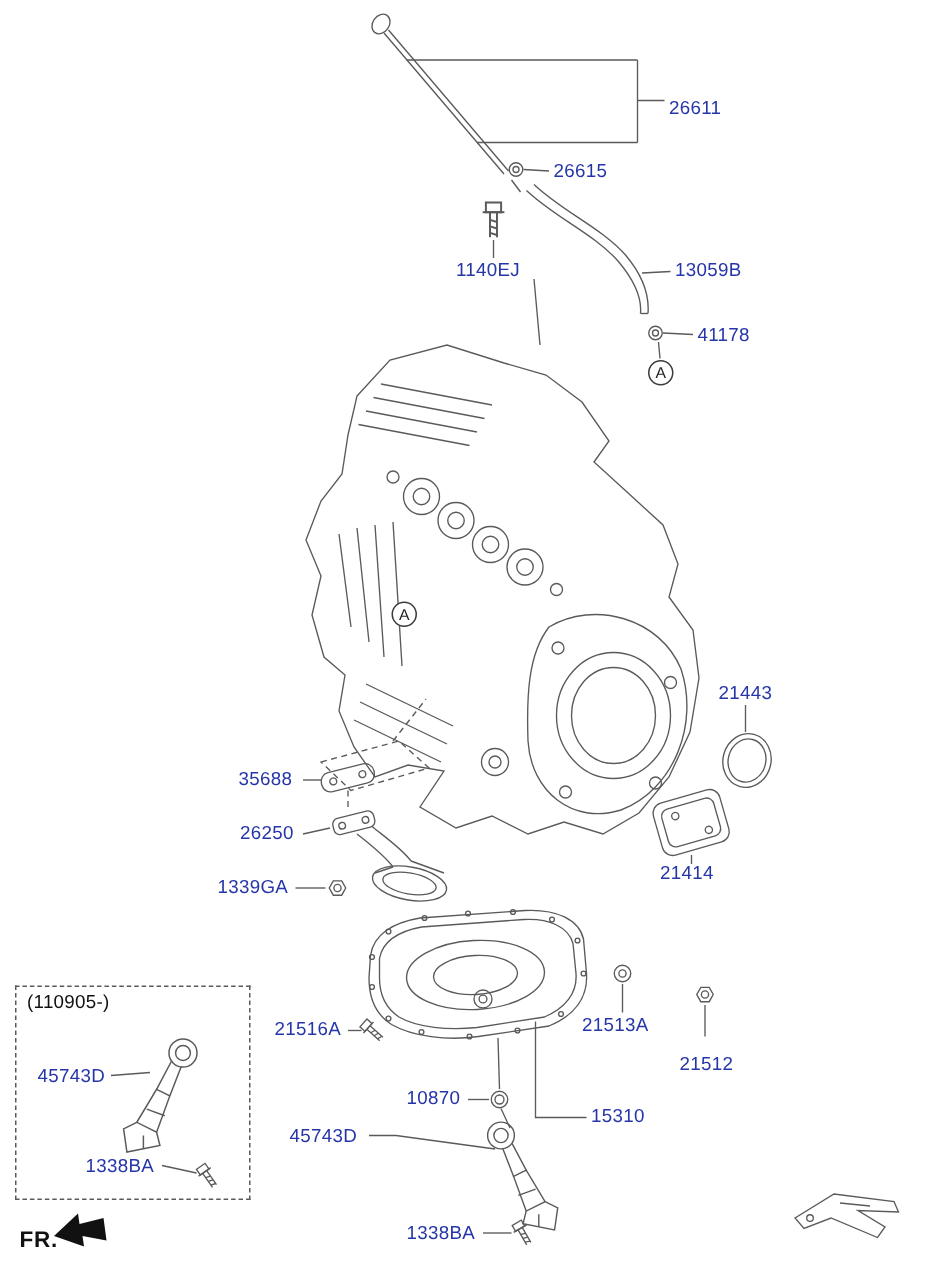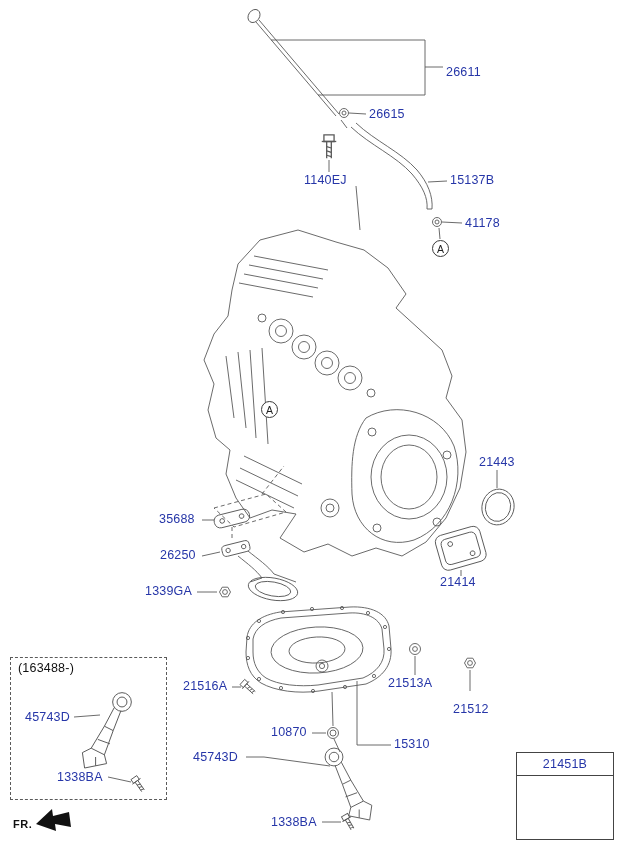--- a/index.html
+++ b/index.html
@@ -17,21 +17,21 @@
     position:absolute; width:17px; height:17px; border:1px solid #3a3a3a; border-radius:50%;
     color:#222; font-size:10.5px; display:flex; align-items:center; justify-content:center;
     background:#fff;
   }
   .vbox{ position:absolute; left:10px; top:657px; width:157px; height:143px; border:1px dashed #5a5a5a; }
   .inset-box{ position:absolute; left:516px; top:752px; width:98px; height:88px; border:1.2px solid #444; background:#fff; }
   .inset-title{
     height:23px; border-bottom:1.2px solid #444; display:flex; align-items:center; justify-content:center;
     color:var(--accent); font-size:12.5px; letter-spacing:.2px;
   }
-  .fr{ position:absolute; left:13px; top:818px; font-size:11px; font-weight:bold; color:var(--dark); letter-spacing:.5px; }
+  .fr{ position:absolute; left:13px; top:818px; font-size:15px; font-weight:bold; color:var(--dark); letter-spacing:.5px; }
 </style>
 </head>
 <body>
 
 <div id="screen">
 
   <svg class="art" width="620" height="848" viewBox="0 0 620 848">
     <defs>
       <g id="bolt-small">
         <path d="M-3.5,-9 L3.5,-9 L3.5,-4.5 L-3.5,-4.5 Z"></path>
@@ -240,42 +240,39 @@
         <circle cx="540" cy="812" r="2.2"></circle>
       </g>
 
       <polygon points="36,824 52,809 53,816 69,812 71,827 55,824 56,831" style="fill:var(--dark); stroke:none"></polygon>
     </g>
   </svg>
 
   <div class="lbl" style="left:446px;top:66px">26611</div>
   <div class="lbl" style="left:369px;top:108px">26615</div>
   <div class="lbl" style="left:304px;top:174px">1140EJ</div>
-  <div class="lbl" style="left:450px;top:174px">15137B</div>
+  <div class="lbl" style="left:450px;top:174px">13059B</div>
   <div class="lbl" style="left:465px;top:217px">41178</div>
   <div class="lbl" style="left:479px;top:456px">21443</div>
   <div class="lbl" style="left:159px;top:513px">35688</div>
   <div class="lbl" style="left:160px;top:549px">26250</div>
   <div class="lbl" style="left:145px;top:585px">1339GA</div>
   <div class="lbl" style="left:440px;top:576px">21414</div>
   <div class="lbl" style="left:183px;top:680px">21516A</div>
   <div class="lbl" style="left:388px;top:677px">21513A</div>
   <div class="lbl" style="left:453px;top:703px">21512</div>
   <div class="lbl" style="left:394px;top:738px">15310</div>
   <div class="lbl" style="left:271px;top:726px">10870</div>
   <div class="lbl" style="left:193px;top:751px">45743D</div>
   <div class="lbl" style="left:271px;top:816px">1338BA</div>
 
   <div class="callout" style="left:432px;top:240px">A</div>
   <div class="callout" style="left:261px;top:401px">A</div>
 
   <div class="vbox"></div>
-  <div class="lbl dark" style="left:18px;top:662px">(163488-)</div>
+  <div class="lbl dark" style="left:18px;top:662px">(110905-)</div>
   <div class="lbl" style="left:25px;top:711px">45743D</div>
   <div class="lbl" style="left:57px;top:771px">1338BA</div>
 
-  <div class="inset-box">
-    <div class="inset-title">21451B</div>
-  </div>
 
   <div class="fr">FR.</div>
 
 </div>
 
 </body></html>

